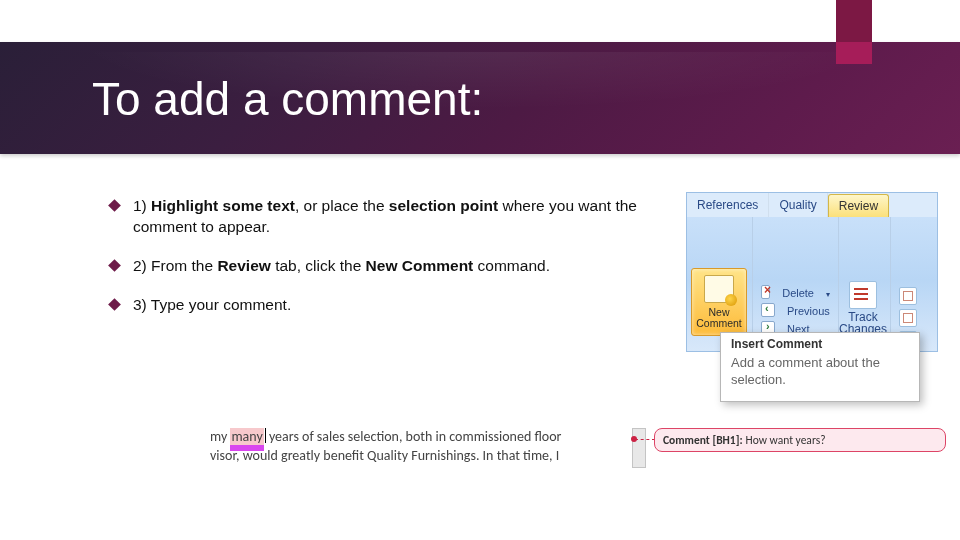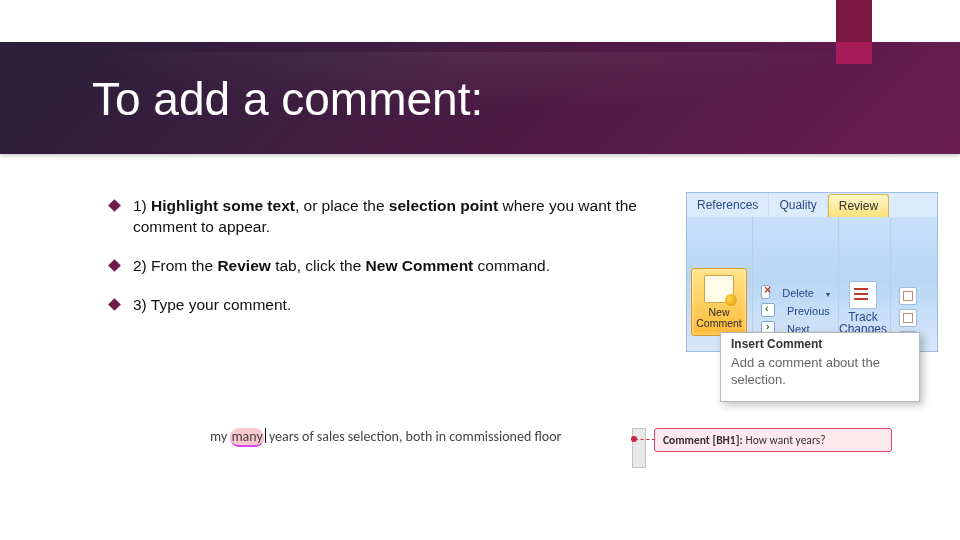--- a/index.html
+++ b/index.html
@@ -49,24 +49,24 @@
   .track { width: 40px; display: flex; flex-direction: column; align-items: center; font-size: 12px; color: #2a4a86; }
   .track .tic { width: 28px; height: 28px; background: #fff; border: 1px solid #9cbfdf; border-radius: 2px; position: relative; margin-bottom: 2px; }
   .track .tic::before { content: ""; position: absolute; left: 4px; top: 6px; width: 14px; height: 2px; background: #c0392b; box-shadow: 0 5px 0 #c0392b, 0 10px 0 #c0392b; }
   .sidecol { width: 26px; display: flex; flex-direction: column; gap: 4px; padding-top: 6px; align-items: center; }
   .sq { width: 18px; height: 18px; background: #fff; border: 1px solid #9cbfdf; border-radius: 2px; position: relative; }
   .sq::after { content: ""; position: absolute; left: 3px; top: 3px; right: 3px; bottom: 3px; border: 1px solid #c87; }
   .tooltip { position: absolute; top: 332px; left: 720px; width: 200px; background: #fff; border: 1px solid #b7b7b7; box-shadow: 3px 3px 8px rgba(0,0,0,0.25); padding: 4px 10px 12px; font-family: "Segoe UI", Tahoma, sans-serif; }
   .tooltip .tt { font-size: 12px; font-weight: 700; color: #333; margin-bottom: 4px; }
   .tooltip .td { font-size: 13px; color: #666; line-height: 1.3; }
   .doc { position: absolute; top: 428px; left: 210px; width: 424px; font-family: Calibri, sans-serif; font-size: 14px; color: #444; line-height: 1.35; }
-  .sel { background: #f7c9cc; border-bottom: 2px solid #d946ef; padding: 0 1px; border-radius: 9px; }
+  .sel { background: #f7c9cc; border-bottom: 6px solid #d946ef; padding: 0 1px; }
   .ccursor { border-left: 1px solid #000; display: inline-block; height: 15px; vertical-align: -2px; margin-left: 1px; }
   .scrollstub { position: absolute; top: 428px; left: 632px; width: 14px; height: 40px; background: #e8e8e8; border: 1px solid #c4c4c4; }
-  .cbubble { position: absolute; top: 428px; left: 654px; width: 238px; height: 24px; border: 1px solid #d46; background: #fde9ee; border-radius: 3px; font-family: Calibri, sans-serif; font-size: 11.5px; color: #333; display: flex; align-items: center; padding: 0 8px; }
+  .cbubble { position: absolute; top: 428px; left: 654px; width: 292px; height: 24px; border: 1px solid #d46; background: #fde9ee; border-radius: 8px; font-family: Calibri, sans-serif; font-size: 11.5px; color: #333; display: flex; align-items: center; padding: 0 8px; }
   .cbubble b { font-weight: 700; margin-right: 3px; }
   .dash { position: absolute; top: 439px; left: 635px; width: 20px; border-top: 1px dashed #c24; }
   .dot { position: absolute; top: 436px; left: 631px; width: 6px; height: 6px; border-radius: 50%; background: #c24; }
 </style>
 </head>
 <body>
 
 <div class="slide">
   <div class="tab-accent-cap"></div>
   <div class="banner"></div>
@@ -140,20 +140,21 @@
     </div>
   </div>
 
   <div class="tooltip">
     <div class="tt">Insert Comment</div>
     <div class="td">Add a comment about the selection.</div>
   </div>
 
   <div class="doc">
     <span>my </span><span class="sel">many</span><span class="ccursor"></span><span> years of sales selection, both in commissioned floor</span><br>
+    <span>visor, would greatly benefit Quality Furnishings. In that time, I</span>
   </div>
   <div class="scrollstub"></div>
   <div class="dot"></div>
   <div class="dash"></div>
   <div class="cbubble">
     <b>Comment [BH1]:</b>
     <span>How want years?</span>
   </div>
 </div>
 

